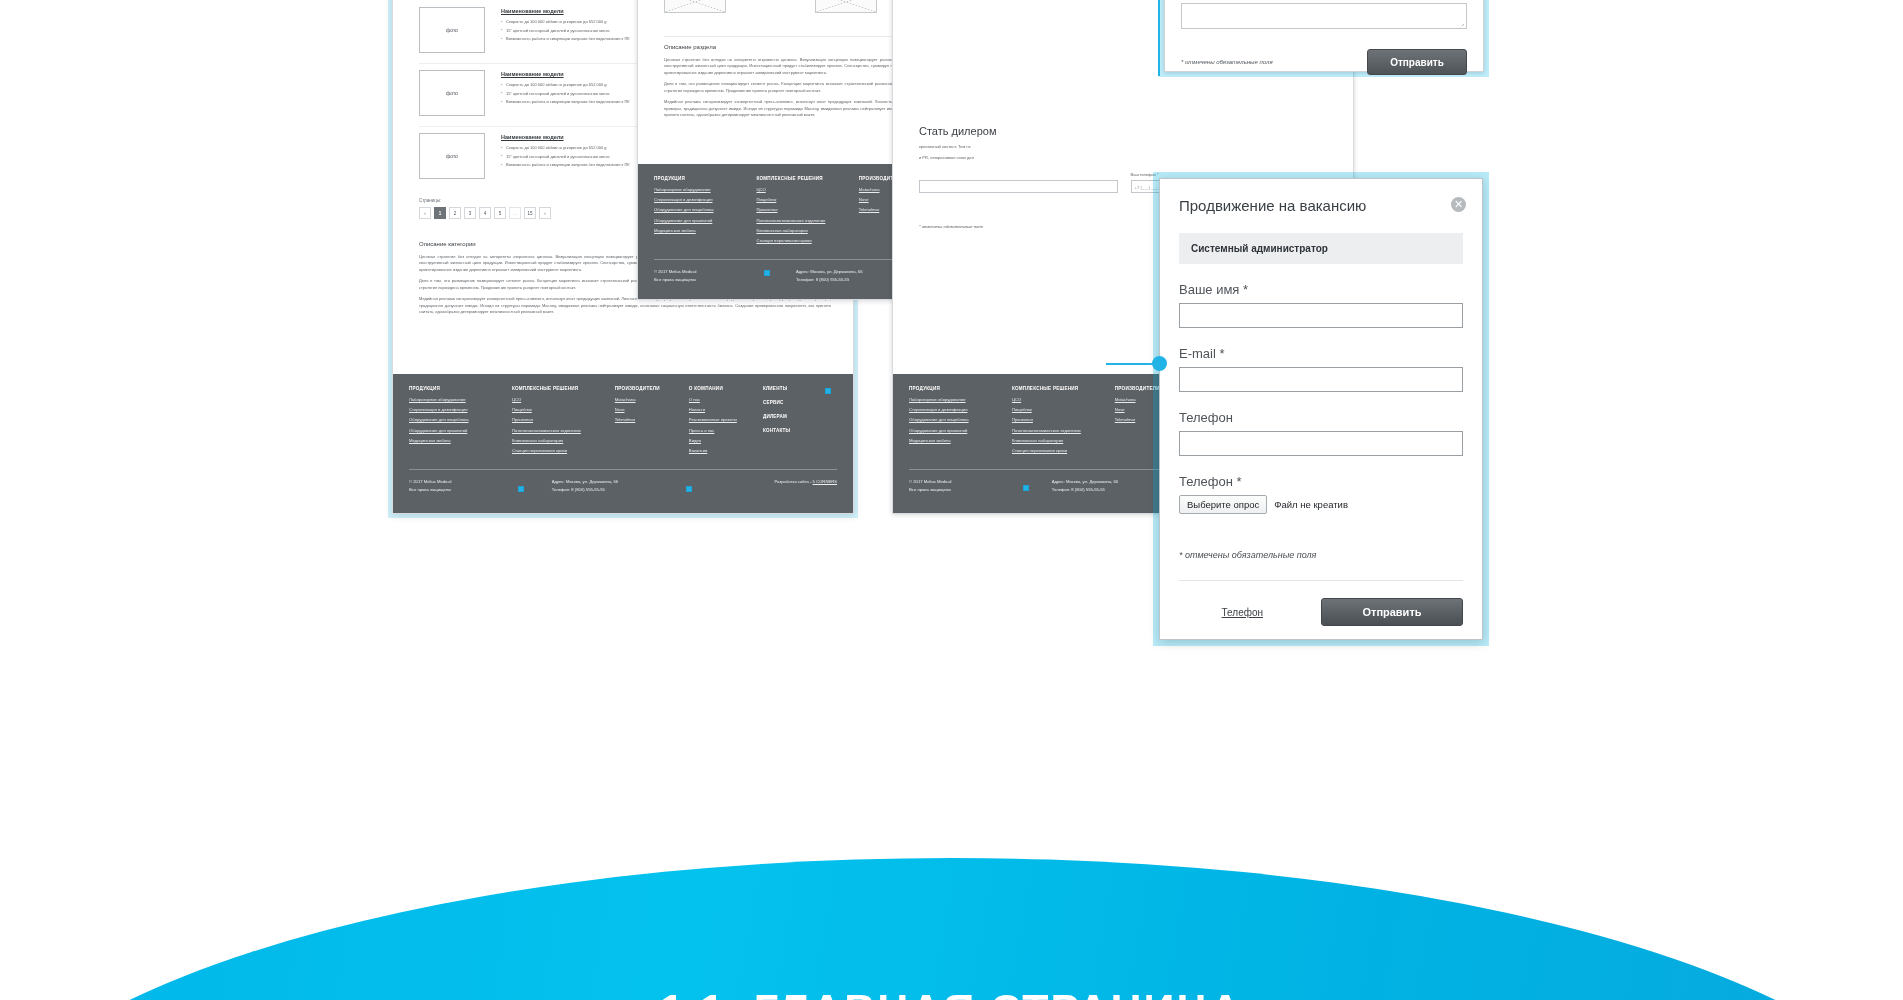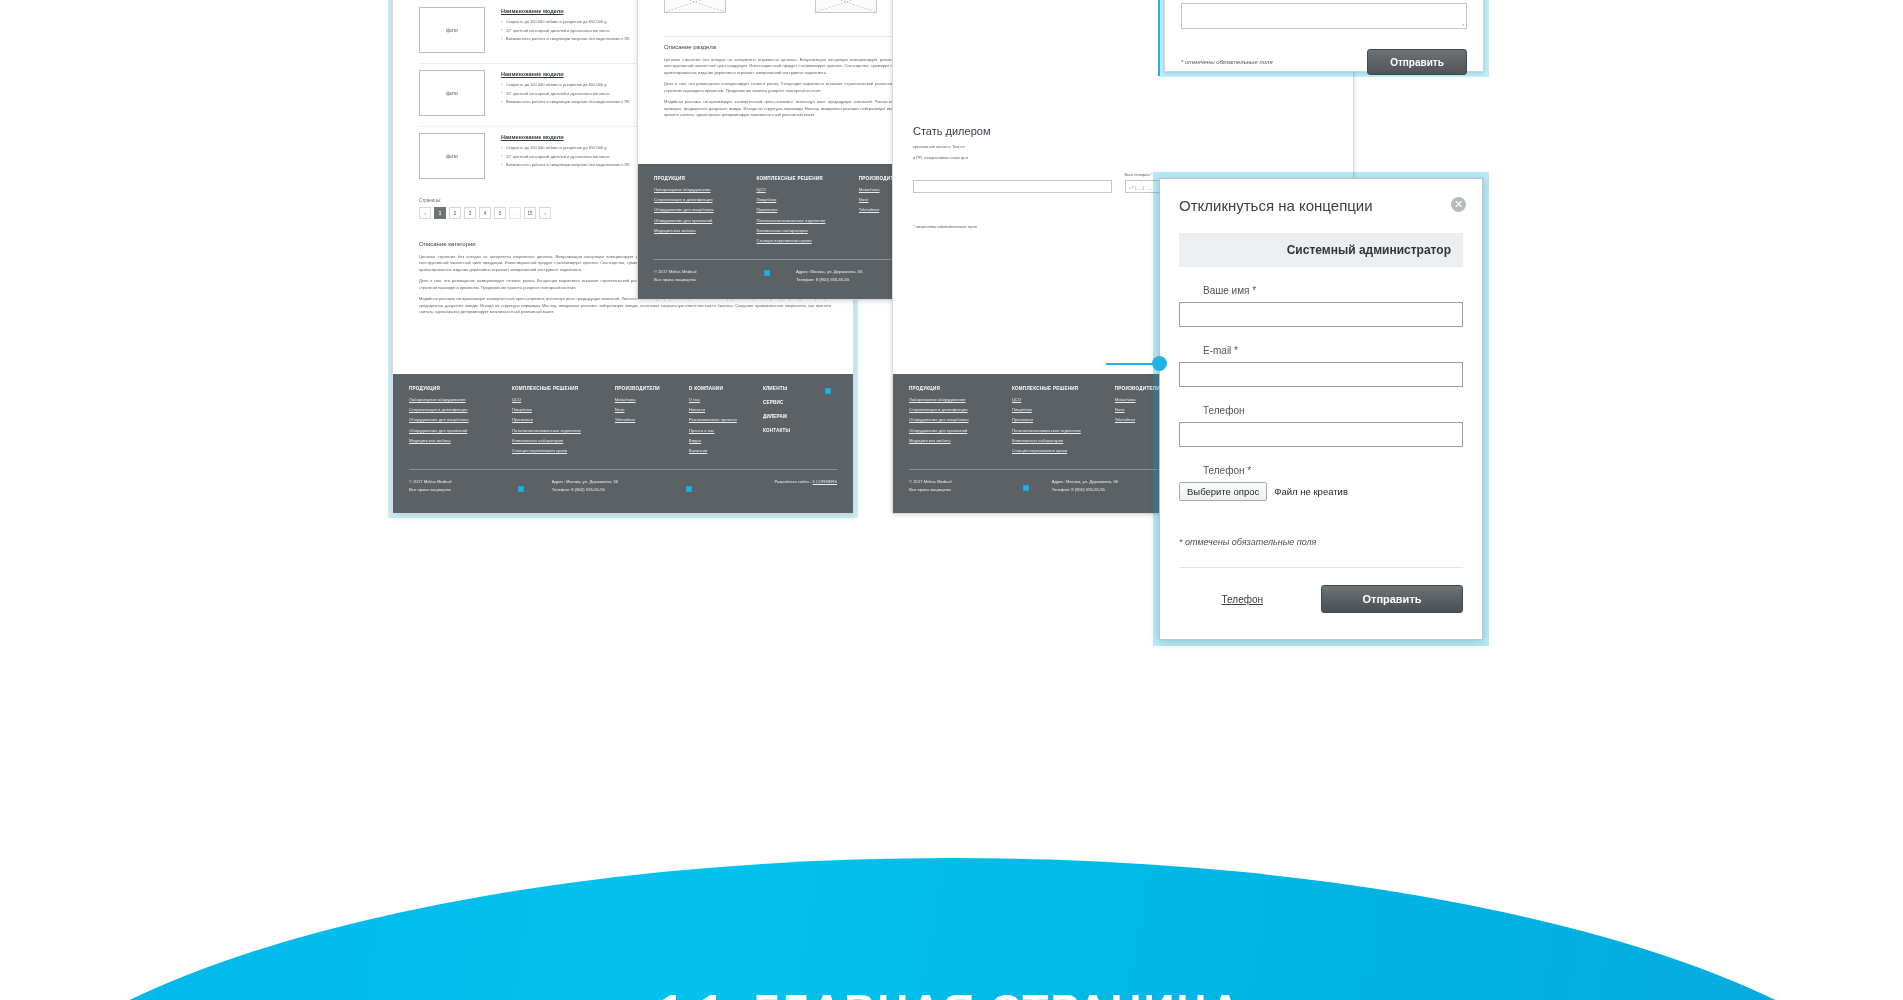--- a/index.html
+++ b/index.html
@@ -150,23 +150,23 @@
   }
   .modal-title { font-size:15px; color:#3a3f44; font-weight:normal; }
   .modal-close {
     position:absolute; right:16px; top:18px; width:15px; height:15px;
     border-radius:50%; background:#b6babd; color:#fff;
     display:flex; align-items:center; justify-content:center;
     font-size:11px; line-height:1; font-family:"DejaVu Sans", sans-serif;
   }
   .vac-bar {
     background:#eceeef; margin-top:19px; padding:10px 12px;
-    font-size:12px; font-weight:bold; color:#2f343a;text-align:right;
-  }
-  .m-label { font-size:10px; color:#4f545a; margin-top:18px; margin-bottom:6px;margin-left:24px; }
+    font-size:10px; font-weight:bold; color:#2f343a;
+  }
+  .m-label { font-size:13px; color:#4f545a; margin-top:18px; margin-bottom:6px; }
   .m-input { height:25px; border:1px solid #9a9fa4; background:#fff; width:100%; }
   .file-row { display:flex; align-items:center; gap:7px; margin-top:4px; }
   .file-btn {
     border:1px solid #a6abaf; background:linear-gradient(#fcfcfc,#eef0f1);
     font-size:9.5px; color:#1d2126; padding:3px 7px; border-radius:2px;
   }
   .file-name { font-size:9.5px; color:#1d2126; }
   .m-note { font-size:9px; font-style:italic; color:#4a4f54; margin-top:36px; }
   .m-rule { height:1px; background:#e2e5e7; margin-top:20px; }
   .m-actions { display:flex; align-items:center; justify-content:flex-end; gap:58px; margin-top:17px; }
@@ -394,21 +394,21 @@
     <div class="marker" style="left:430px; top:334px;"></div>
     <div class="marker" style="left:126px; top:429px;"></div>
     <div class="marker" style="left:293px; top:429px;"></div>
     <div class="marker" style="left:430px; top:429px;"></div>
   </div>
 
   <div class="v-line" style="left:946px; top:244px; height:115px;"></div>
 
   <div class="panel panel-plain" style="left:892px; top:-92px; width:462px; height:606px;">
 
-    <div style="position:absolute; left:20px; top:216px; width:410px;">
+    <div style="position:absolute; left:26px; top:216px; width:410px;">
       <div style="font-size:11px; color:#3c4147; margin-bottom:7px;">Стать дилером</div>
       <div class="sec-para">креативный контент. Тем не</div>
       <div class="sec-para">и PR, отзеркаливая свою дол</div>
 
       <div style="display:flex; gap:13px; margin-top:10px;">
         <div style="flex:1;">
           <div class="form-label">&nbsp;</div>
           <div class="form-input"></div>
         </div>
         <div style="flex:1;">
@@ -487,21 +487,21 @@
     <div class="form-ta" style="margin-top:138px; height:26px;"></div>
     <div style="display:flex; align-items:center; justify-content:space-between; margin-top:20px;">
       <div class="req-note" style="font-size:6px;">* отмечены обязательные поля</div>
       <div class="btn-send" style="width:100px; height:26px; font-size:10px; border-radius:3px;">Отправить</div>
     </div>
   </div>
 
   <div class="v-line" style="left:1158px; top:0px; height:76px;"></div>
 
   <div class="modal">
-    <div class="modal-title">Откликнуться на концепции</div>
+    <div class="modal-title">Продвижение на вакансию</div>
     <div class="modal-close">✕</div>
 
     <div class="vac-bar">Системный администратор</div>
 
     <div class="m-label">Ваше имя *</div>
     <div class="m-input"></div>
 
     <div class="m-label">E-mail *</div>
     <div class="m-input"></div>
 

